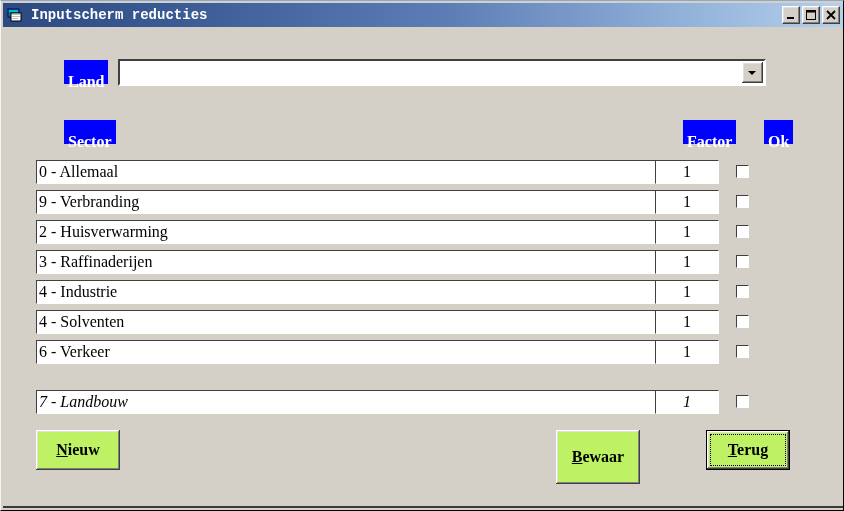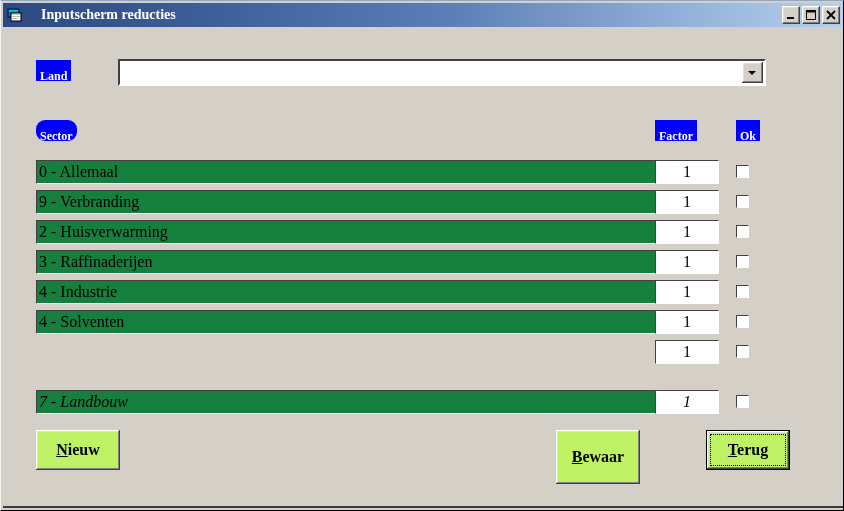--- a/index.html
+++ b/index.html
@@ -37,24 +37,24 @@
     align-items: center;
   }
   #title-icon {
     width: 16px; height: 15px;
     margin-left: 4px;
     position: relative;
     flex: none;
   }
   #title-text {
     color: #ffffff;
-    font-family: Liberation Serif, serif;
+    font-family: Liberation Mono, monospace;
     font-size: 14px;
     font-weight: bold;
-    margin-left: 18px;
+    margin-left: 8px;
     letter-spacing: 0px;
     white-space: nowrap;
   }
   #caption-buttons {
     position: absolute;
     right: 3px; top: 3px;
     display: flex;
     gap: 2px;
   }
   .cap-btn {
@@ -81,26 +81,27 @@
     box-sizing: border-box;
   }
 
   
   .blue-label {
     position: absolute;
     background: #0000ff;
     color: #ffffff;
     font-family: "Liberation Serif", serif;
     font-weight: bold;
-    font-size: 12px;
+    font-size: 16px;
     line-height: 20px;
-    padding: 6px 4px;
+    padding: 12px 4px;
     white-space: nowrap;
     box-sizing: border-box;
     height: 21px;
+    margin-left: 28px;
   }
 
   #land-combo {
     position: absolute;
     left: 115px; top: 58px;
     width: 648px; height: 27px;
     background: #ffffff;
     border: 2px solid;
     border-color: #404040 #ffffff #ffffff #404040;
     box-sizing: border-box;
@@ -134,21 +135,21 @@
     border-top: 4px solid #000000;
   }
 
   
   .row { position: absolute; left: 0; width: 840px; height: 24px; }
   .sector-field {
     position: absolute;
     left: 33px;
     width: 624px;
     height: 24px;
-    background: #15803d;
+    background: #ffffff;
     border: 1px solid #404040;
     border-right-color: #ffffff;
     border-bottom-color: #ffffff;
     box-sizing: border-box;
     display: flex;
     align-items: center;
     font-family: "Liberation Serif", serif;
     font-size: 16px;
     color: #000000;
     padding-left: 2px;
@@ -252,21 +253,21 @@
 
   <div id="client">
 
     <div class="blue-label" style="left:33px; top:33px;">Land</div>
 
     <div id="land-combo" style="top:32px;">
       <span id="land-combo-value"></span>
       <span id="land-arrow"></span>
     </div>
 
-    <div class="blue-label" style="left:33px; top:93px;border-radius:9px;">Sector</div>
+    <div class="blue-label" style="left:33px; top:93px;">Sector</div>
     <div class="blue-label" style="left:652px; top:93px;">Factor</div>
     <div class="blue-label" style="left:733px; top:93px;">Ok</div>
 
     <div class="row" style="top:133px;">
       <div class="sector-field">0 - Allemaal</div>
       <div class="factor-field">1</div>
       <div class="ok-check" style="top:5px;"></div>
     </div>
 
     <div class="row" style="top:163px;">
@@ -293,20 +294,21 @@
       <div class="ok-check" style="top:5px;"></div>
     </div>
 
     <div class="row" style="top:283px;">
       <div class="sector-field">4 - Solventen</div>
       <div class="factor-field">1</div>
       <div class="ok-check" style="top:5px;"></div>
     </div>
 
     <div class="row" style="top:313px;">
+      <div class="sector-field">6 - Verkeer</div>
       <div class="factor-field">1</div>
       <div class="ok-check" style="top:5px;"></div>
     </div>
 
     <div class="row" style="top:363px;font-style:italic;">
       <div class="sector-field">7 - Landbouw</div>
       <div class="factor-field">1</div>
       <div class="ok-check" style="top:5px;"></div>
     </div>
 

